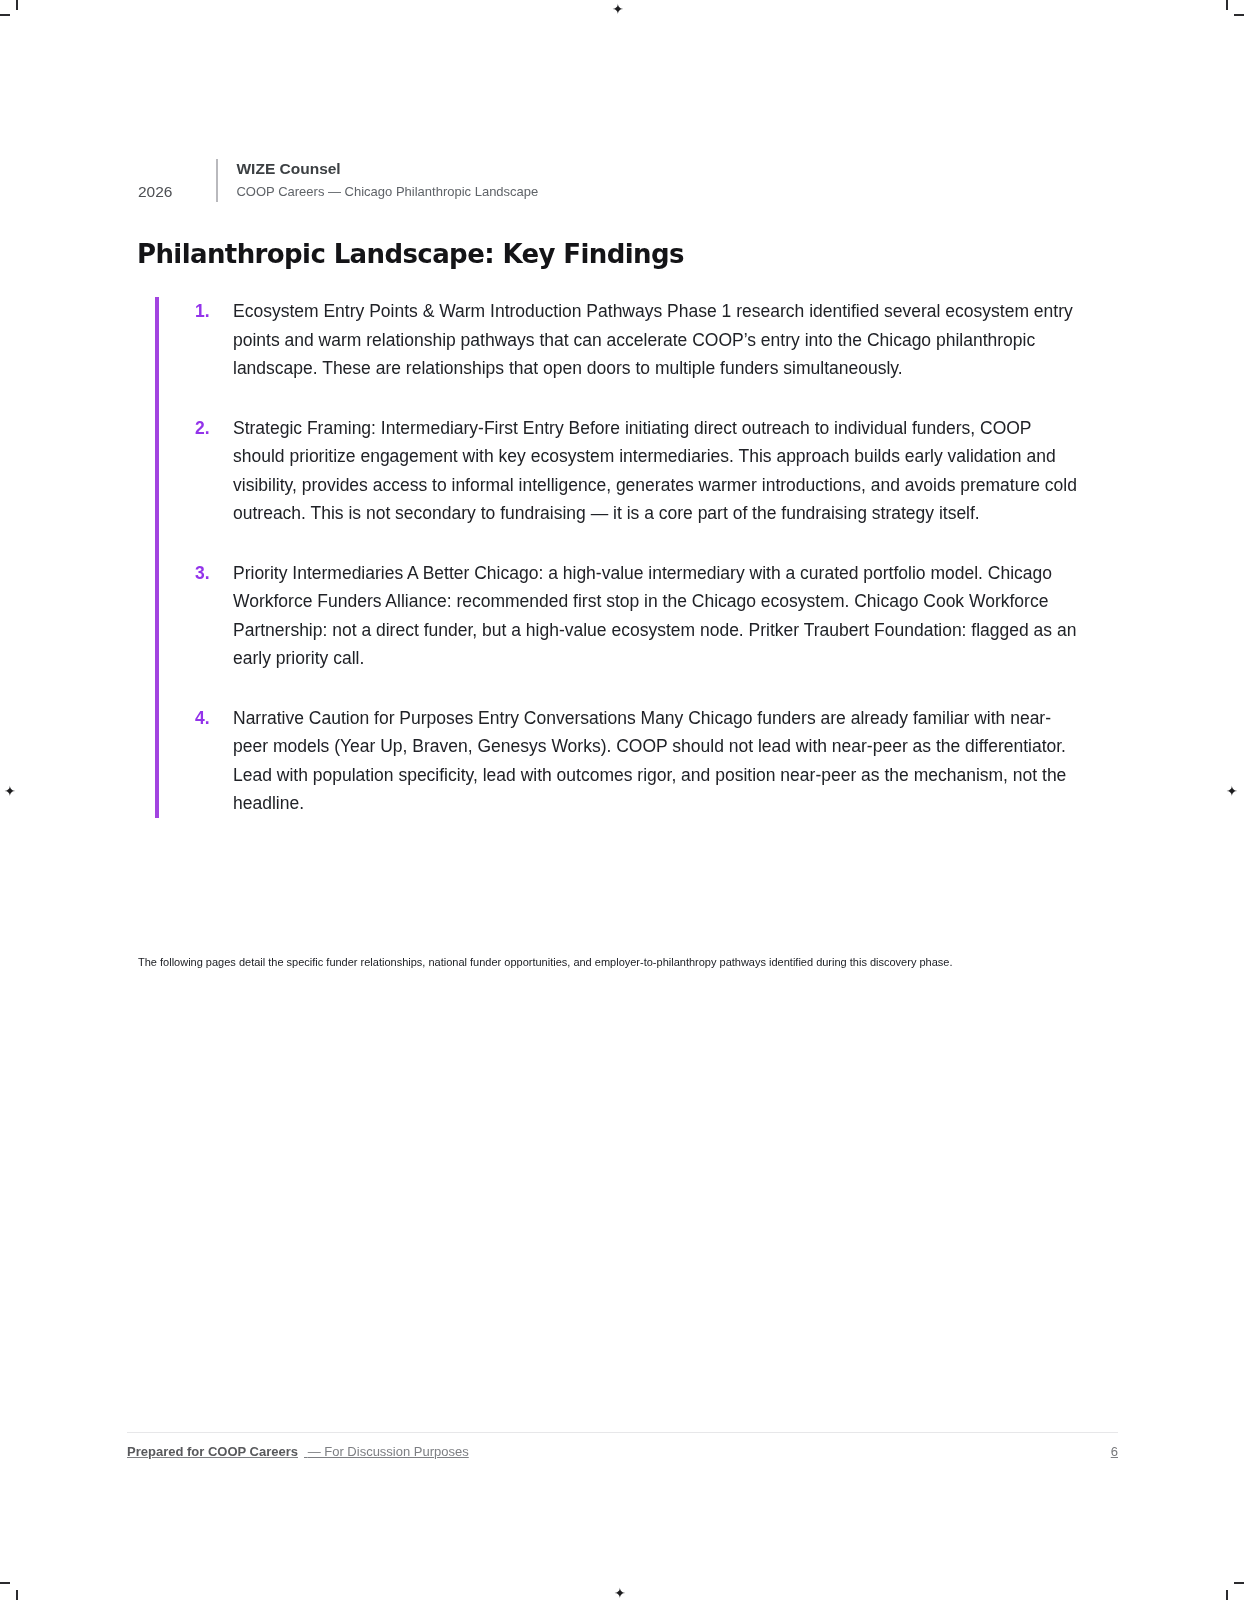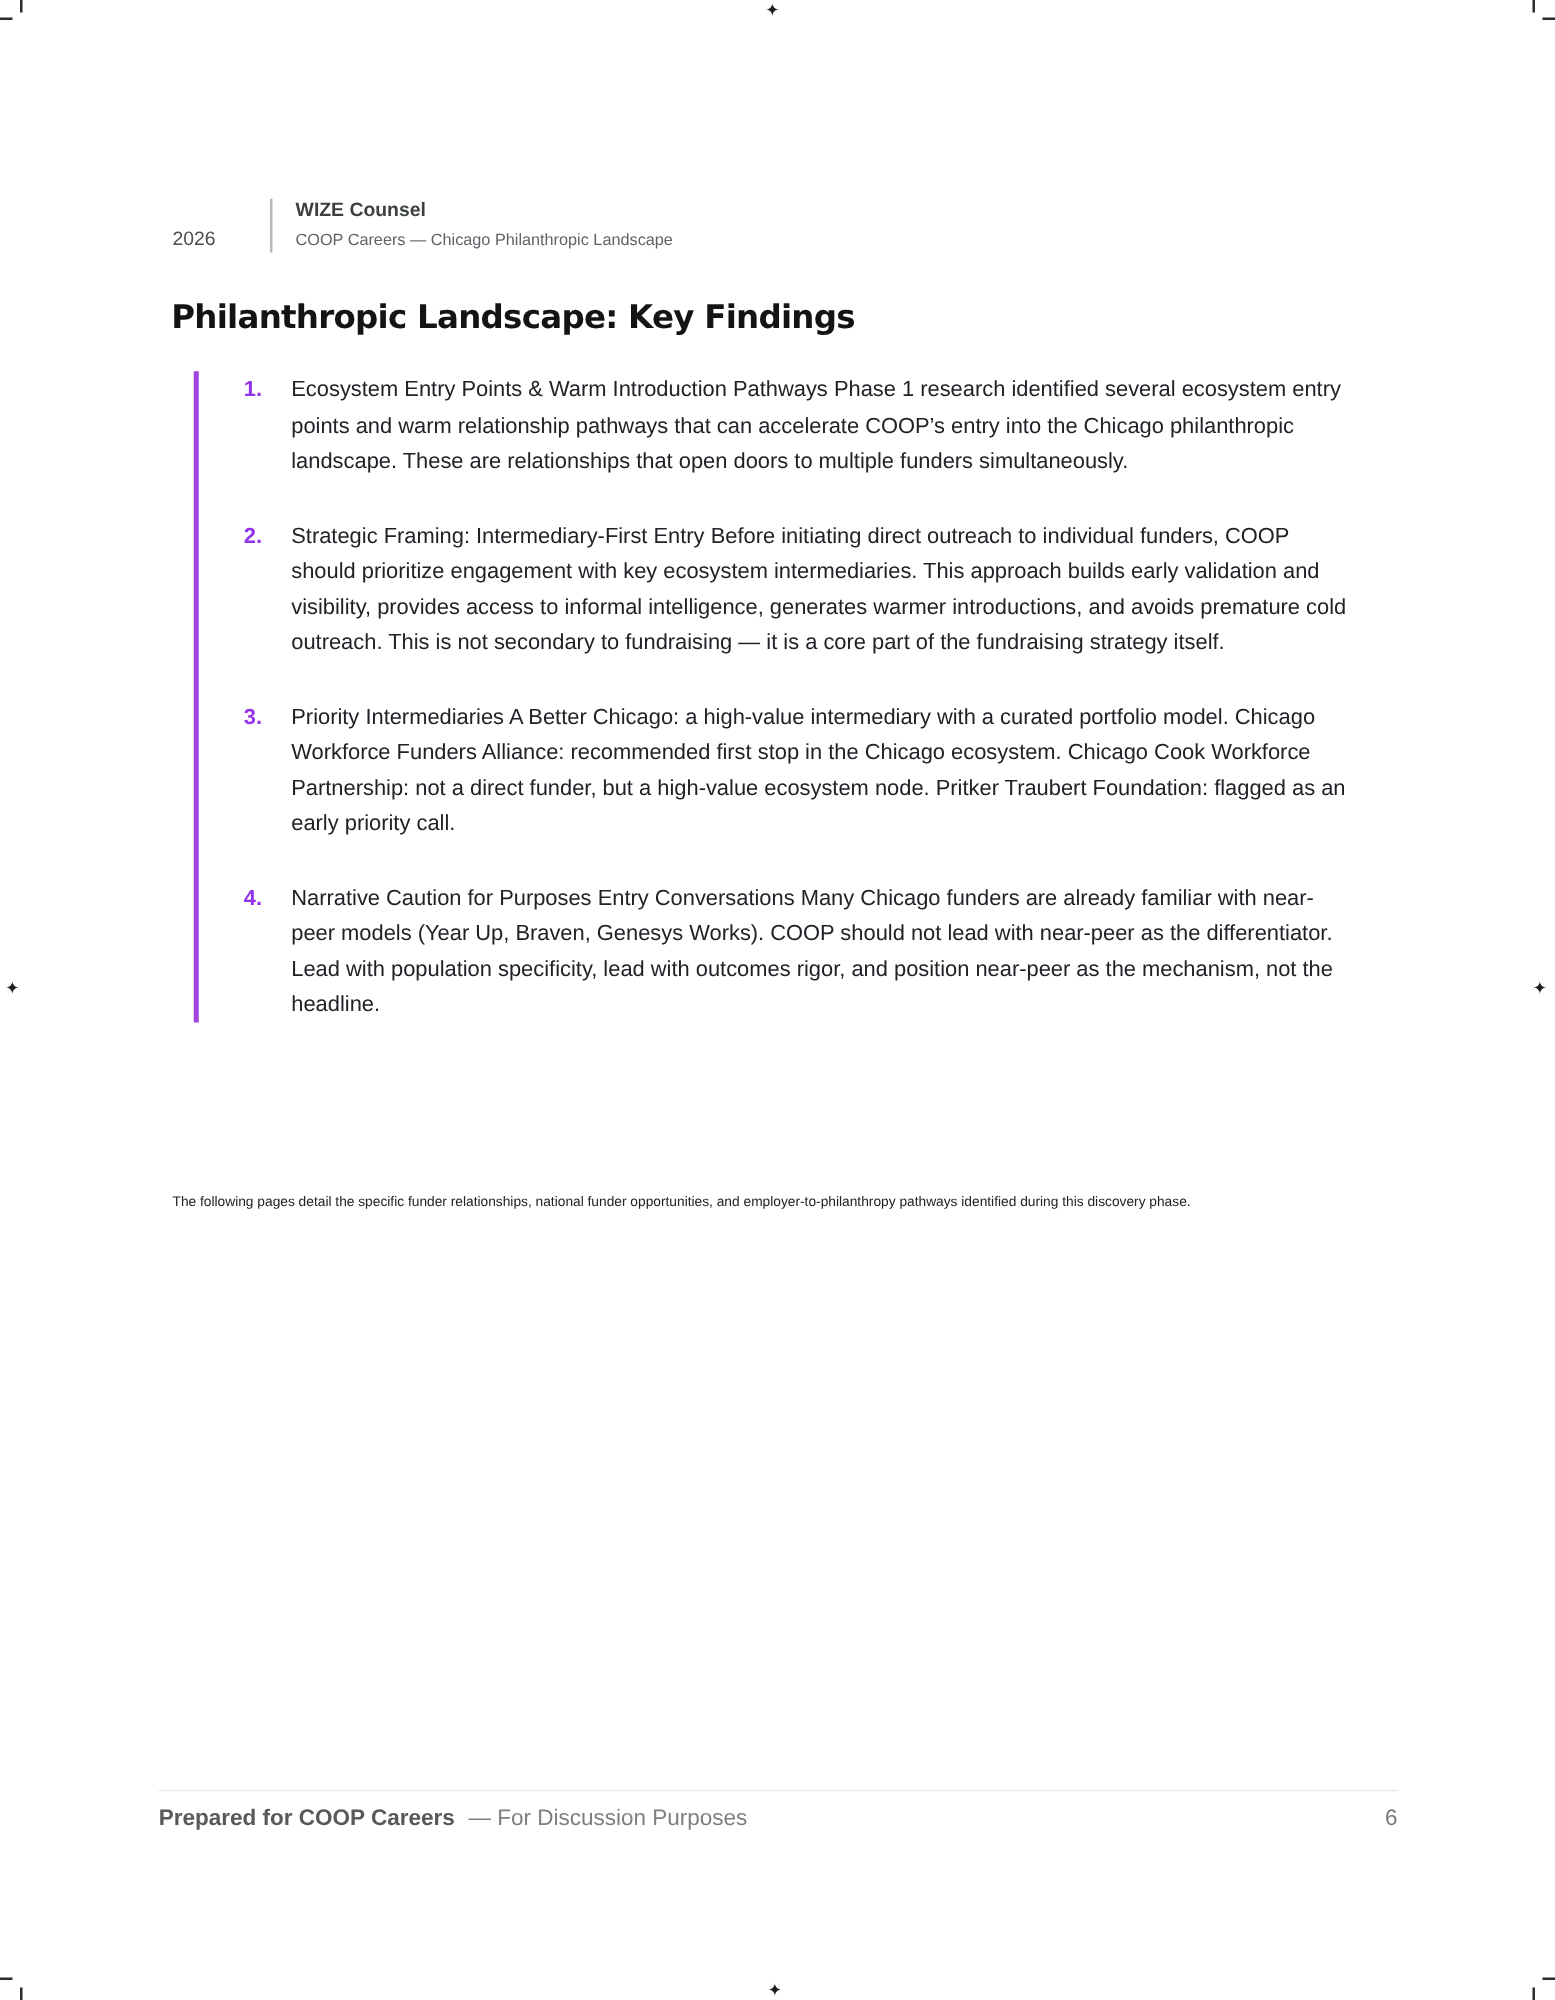--- a/index.html
+++ b/index.html
@@ -117,22 +117,23 @@
     background: #e7e7e9;
   }
   .footer {
     position: absolute;
     top: 1444px;
     left: 127px;
     width: 991px;
     display: flex;
     justify-content: space-between;
     align-items: baseline;
-    font-size: 18px;
+    font-size: 13px;
     color: #7d7f83;
+    text-decoration: underline;
   }
   .footer .prepared {
     font-weight: bold;
     color: #58595c;
     margin-right: 6px;
   }
   .footer .page-num { color: #77787b; }
 </style>
 </head>
 <body>

